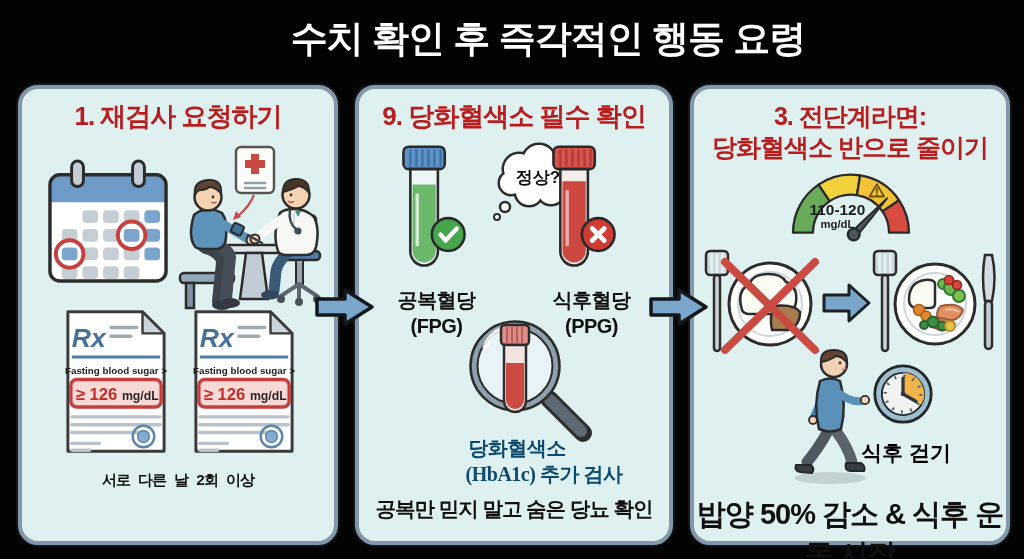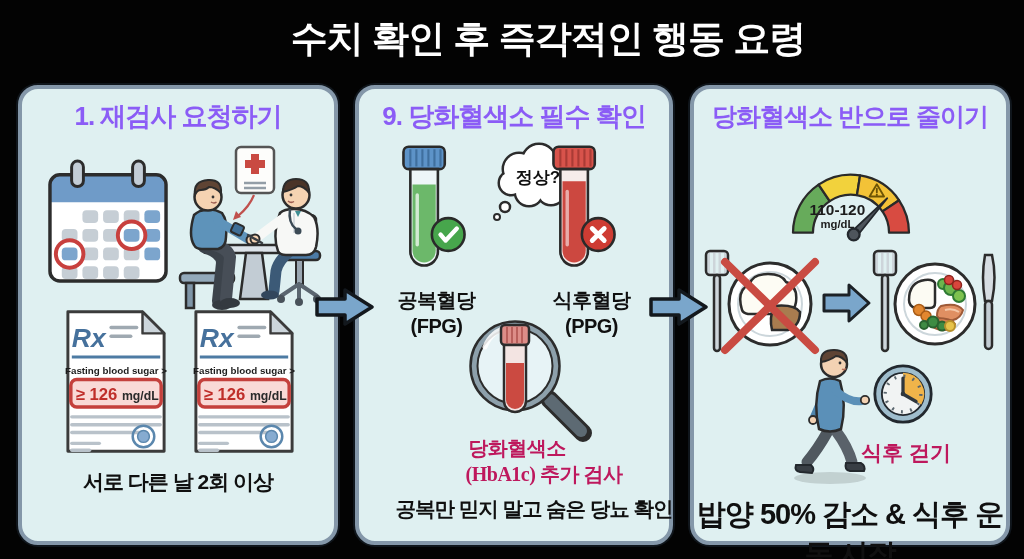--- a/index.html
+++ b/index.html
@@ -7,32 +7,32 @@
        font-family:"Liberation Sans","DejaVu Sans",sans-serif;}
   .stage{position:absolute;inset:0;background:#030303;}
   .main-title{position:absolute;top:14px;left:0;width:1024px;text-align:center;
        color:#fff;font-size:37px;font-weight:700;letter-spacing:-1px;padding-left:36px;}
   .panel{position:absolute;top:85px;height:452px;background:#dff0f1;
        border:4px solid #8497a9;border-radius:20px;box-shadow:0 0 0 2px #10161c;}
   .panel1{left:18px;width:312px;}
   .panel2{left:355px;width:310px;}
   .panel3{left:690px;width:312px;}
   .panel-heading{position:absolute;top:12px;left:0;width:100%;text-align:center;
-       color:#8b5cf6;font-size:26px;font-weight:700;letter-spacing:-1px;line-height:31px;}
+       color:#b91c1c;font-size:26px;font-weight:700;letter-spacing:-1px;line-height:31px;}
   .abs{position:absolute;}
   .caption{position:absolute;left:0;width:100%;text-align:center;color:#101010;
        font-weight:700;letter-spacing:-1px;}
-  .caption-p1{top:378px;font-size:21px;line-height:30px;}
-  .caption-p2{top:406px;font-size:20.5px;margin-left:20px;}
+  .caption-p1{top:378px;font-size:15px;line-height:30px;font-family:Liberation Mono, monospace;}
+  .caption-p2{top:406px;font-size:20.5px;}
   .caption-p3{top:406px;font-size:29px;}
   .tube-label{position:absolute;text-align:center;font-size:20px;font-weight:700;
        color:#101010;line-height:26px;letter-spacing:-0.5px;}
-  .hba1c-line{position:absolute;font-size:20px;font-weight:700;color:#be185d;
+  .hba1c-line{position:absolute;font-size:20px;font-weight:700;color:#0c4a6e;
        letter-spacing:-0.5px;white-space:nowrap;transform:translateX(-50%);}
-  .walk-label{position:absolute;font-size:21px;font-weight:700;color:#be185d;
+  .walk-label{position:absolute;font-size:21px;font-weight:700;color:#000000;
        transform:translateX(-50%);white-space:nowrap;}
   svg{display:block;}
   svg text{font-family:"Liberation Sans","DejaVu Sans",sans-serif;}
   .connector{position:absolute;top:288px;}
 </style>
 </head>
 <body>
 
 <div class="stage">
 
@@ -260,20 +260,21 @@
     </svg>
 
     <div class="hba1c-line" style="left:158px;top:346px;">당화혈색소</div>
     <div class="hba1c-line" style="left:185px;top:372px;font-family:Liberation Serif, serif;">(HbA1c) 추가 검사</div>
 
     <div class="caption caption-p2">공복만 믿지 말고 숨은 당뇨 확인</div>
   </div>
 
   <div class="panel panel3">
     <div class="panel-heading" style="font-size:25px;">
+      <div>3. 전단계라면:</div>
       <div>당화혈색소 반으로 줄이기</div>
     </div>
 
     <svg class="abs" style="left:80px;top:70px;" width="154" height="84" viewBox="0 0 170 90">
       <path d="M21,80 A64,64 0 0 1 49.2,26.9 L61.5,45.2 A42,42 0 0 0 43,80 Z" fill="#67ab5b" stroke="#2a2a2a" stroke-width="2.5" stroke-linejoin="round"></path>
       <path d="M49.2,26.9 A64,64 0 0 1 95,16.8 L91.6,38.5 A42,42 0 0 0 61.5,45.2 Z" fill="#f2d23c" stroke="#2a2a2a" stroke-width="2.5" stroke-linejoin="round"></path>
       <path d="M95,16.8 A64,64 0 0 1 138.1,44.2 L119.8,56.5 A42,42 0 0 0 91.6,38.5 Z" fill="#f3c237" stroke="#2a2a2a" stroke-width="2.5" stroke-linejoin="round"></path>
       <path d="M138.1,44.2 A64,64 0 0 1 149,80 L127,80 A42,42 0 0 0 119.8,56.5 Z" fill="#d84b41" stroke="#2a2a2a" stroke-width="2.5" stroke-linejoin="round"></path>
       <g>
         <path d="M113.5,26.5 l8,13.5 h-16 z" fill="#f3c237" stroke="#6d5405" stroke-width="2" stroke-linejoin="round"></path>

